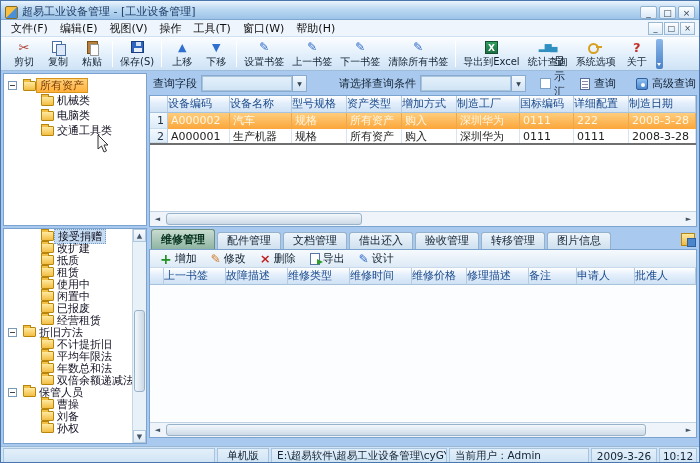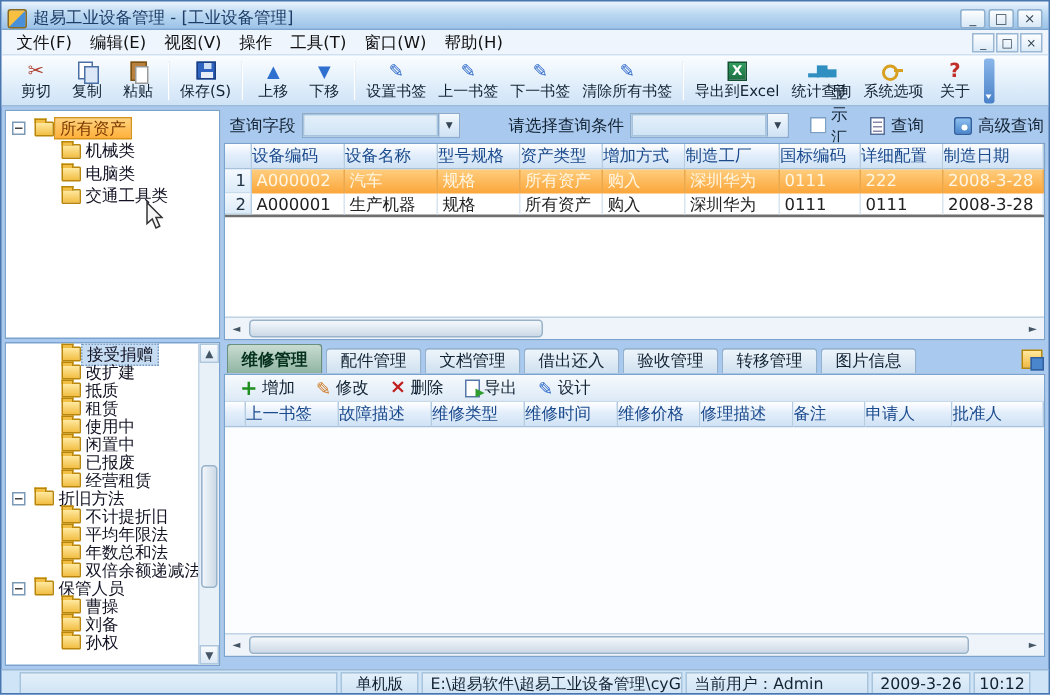--- a/index.html
+++ b/index.html
@@ -107,23 +107,23 @@
 .tabs{position:absolute;left:148px;top:228px;right:2px;height:20px;display:flex;align-items:flex-end;padding-left:2px}
 .tab{height:17px;line-height:16px;padding:0 9px;margin-right:2px;background:linear-gradient(#eef5fb,#cfe0ef);border:1px solid #94b2cc;border-bottom:none;border-radius:3px 3px 0 0;color:#123;white-space:nowrap}
 .tab.active{height:20px;line-height:19px;background:linear-gradient(#c8dcd0,#8fb4a2);border-color:#6a8f7c;font-weight:bold;color:#04301c}
 .tabs .i-panel{margin-left:auto;margin-bottom:3px;margin-right:2px}
 #detPanel{position:absolute;left:148px;top:248px;right:2px;height:189px;background:#fff;border:1px solid #7ba3cf;display:flex;flex-direction:column}
 .subbar{height:18px;display:flex;align-items:center;background:linear-gradient(#f6fafd,#ddeaf6);border-bottom:1px solid #c8daea;padding-left:3px;flex:none}
 .sb{display:flex;align-items:center;gap:3px;padding:0 7px;color:#123;white-space:nowrap}
 .det-fill{flex:1;background:#fbfdff}
 .rc0{width:14px}.rc1{width:62px}.rc2{width:62px}.rc3{width:62px}.rc4{width:62px}.rc5{width:55px}.rc6{width:62px}.rc7{width:48px}.rc8{width:58px}.rc9{flex:1 !important;width:auto}
 
-.statusbar{position:absolute;left:0;top:445px;right:0;height:18px;display:flex;gap:2px;background:#cfe4f7;border-top:1px solid #9ab8d4;padding:1px 12px;font-size:10.5px;color:#123}
+.statusbar{position:absolute;left:0;top:445px;right:0;height:18px;display:flex;gap:2px;background:#cfe4f7;border-top:1px solid #9ab8d4;padding:1px 2px;font-size:10.5px;color:#123}
 .sp{border:1px solid #a8c4dc;background:linear-gradient(#e4f0fa,#d0e4f5);display:flex;align-items:center;padding:0 5px;white-space:nowrap;overflow:hidden}
-.sp1{width:212px}.sp2{width:52px;justify-content:center}.sp3{flex:1}.sp4{width:122px}.sp5{width:66px;justify-content:center}.sp6{width:38px;justify-content:center}
+.sp1{width:212px}.sp2{width:52px;justify-content:center}.sp3{flex:1}.sp4{width:140px}.sp5{width:66px;justify-content:center}.sp6{width:38px;justify-content:center}
 #cursor{position:absolute;left:96px;top:133px;z-index:9}
 </style>
 </head>
 <body>
 
 <div class="titlebar">
   <span class="app-icon"></span>
   <span>超易工业设备管理 - [工业设备管理]</span>
   <span class="win-controls">
     <span class="win-btn">_</span>

